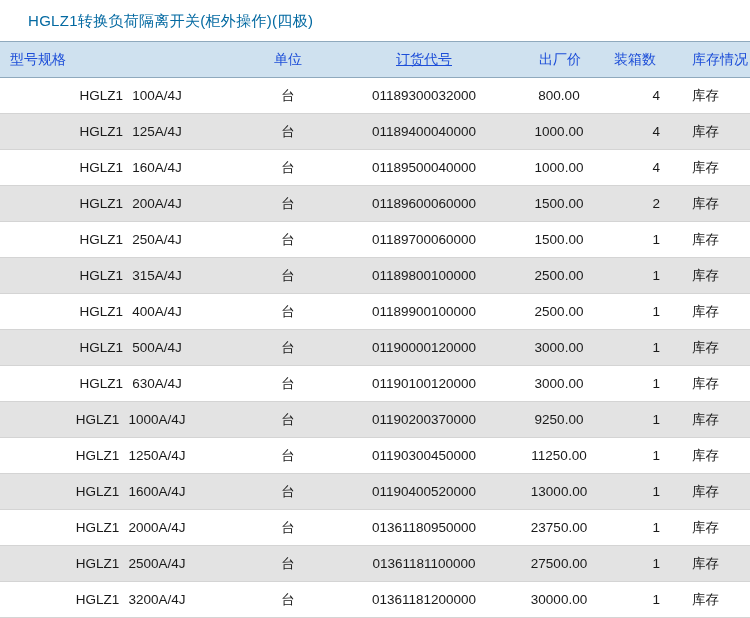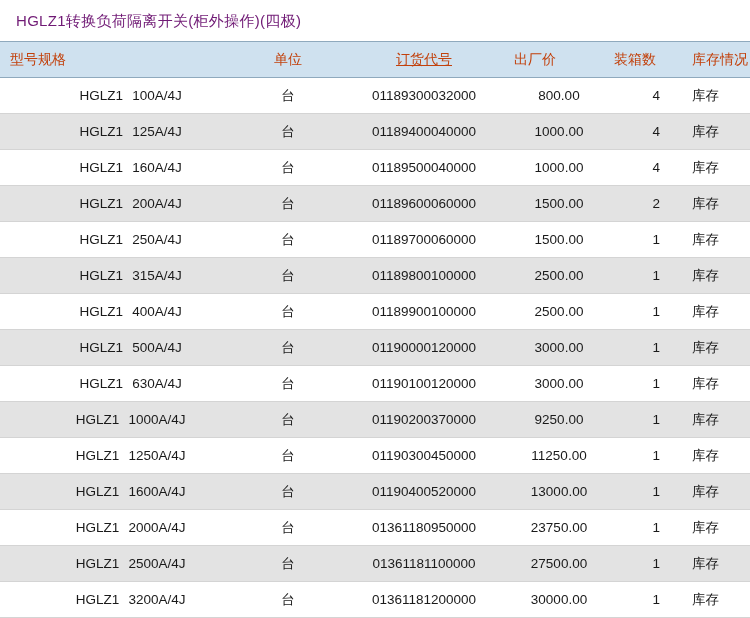--- a/index.html
+++ b/index.html
@@ -16,22 +16,22 @@
   }
   .page {
     width: 750px;
     height: 618px;
     position: relative;
     box-sizing: border-box;
     background: #ffffff;
   }
   .title {
     font-size: 15px;
-    color: #701a75;
-    padding: 12px 10px 10px 16px;
+    color: #0369a1;
+    padding: 12px 10px 10px 28px;
     letter-spacing: 0.3px;
     white-space: nowrap;
   }
   table.spec {
     width: 750px;
     border-collapse: collapse;
     table-layout: fixed;
     font-size: 13.5px;
   }
   table.spec td, table.spec th {
@@ -42,21 +42,21 @@
     vertical-align: middle;
     font-weight: normal;
   }
   thead tr {
     background: #cfe1ef;
     border-top: 1px solid #8fa9bd;
     border-bottom: 1px solid #8fa9bd;
   }
   thead th {
     font-size: 14px;
-    color: #c2410c;
+    color: #1d4ed8;
     font-weight: bold;
     height: 38px;
   }
   tbody tr {
     border-bottom: 1px solid #d4d4d4;
   }
   tbody tr.alt {
     background: #e3e3e3;
   }
   tbody tr.plain {
@@ -91,21 +91,21 @@
     padding-right: 22px !important;
   }
   .c-stock {
     width: 86px;
     text-align: left;
     padding-left: 10px !important;
   }
   thead .c-model { text-align: left; padding-left: 10px !important; }
   thead .c-unit { text-align: center; }
   thead .c-code { text-align: center; text-decoration: underline; }
-  thead .c-price { text-align: left; padding-right: 8px !important; }
+  thead .c-price { text-align: center; padding-right: 8px !important; }
   thead .c-qty { text-align: left; padding-right: 0 !important; }
   thead .c-stock { text-align: left; padding-left: 10px !important; }
 </style>
 </head>
 <body>
 
 <div class="page">
 
   <div class="title">HGLZ1转换负荷隔离开关(柜外操作)(四极)</div>
 

